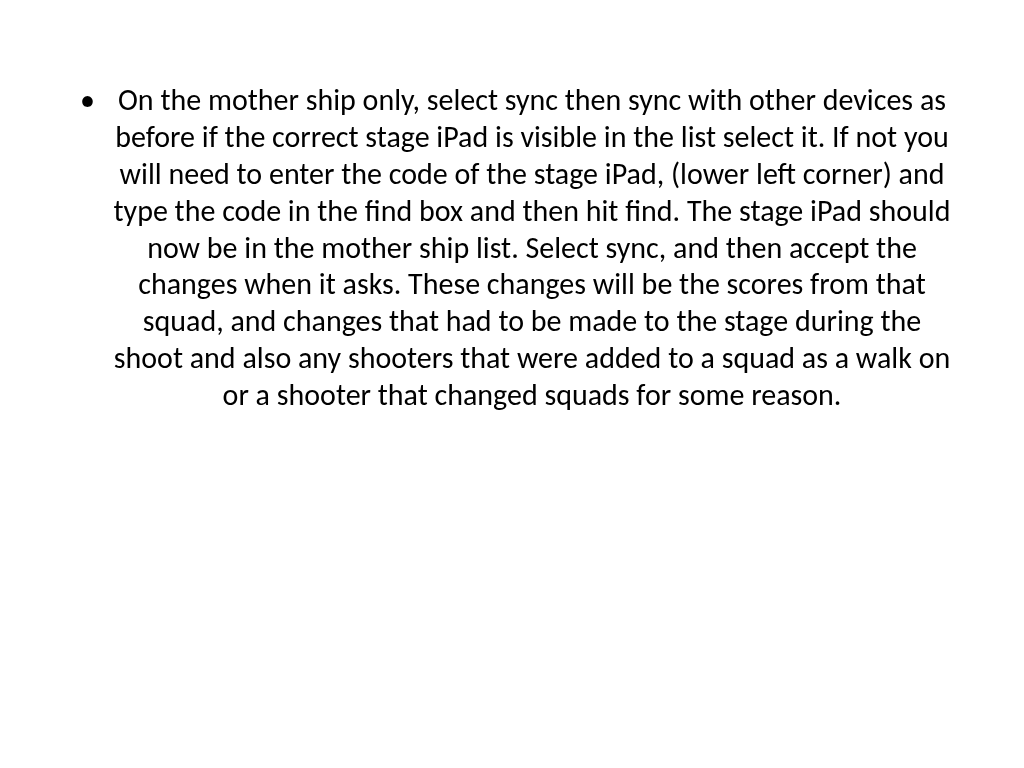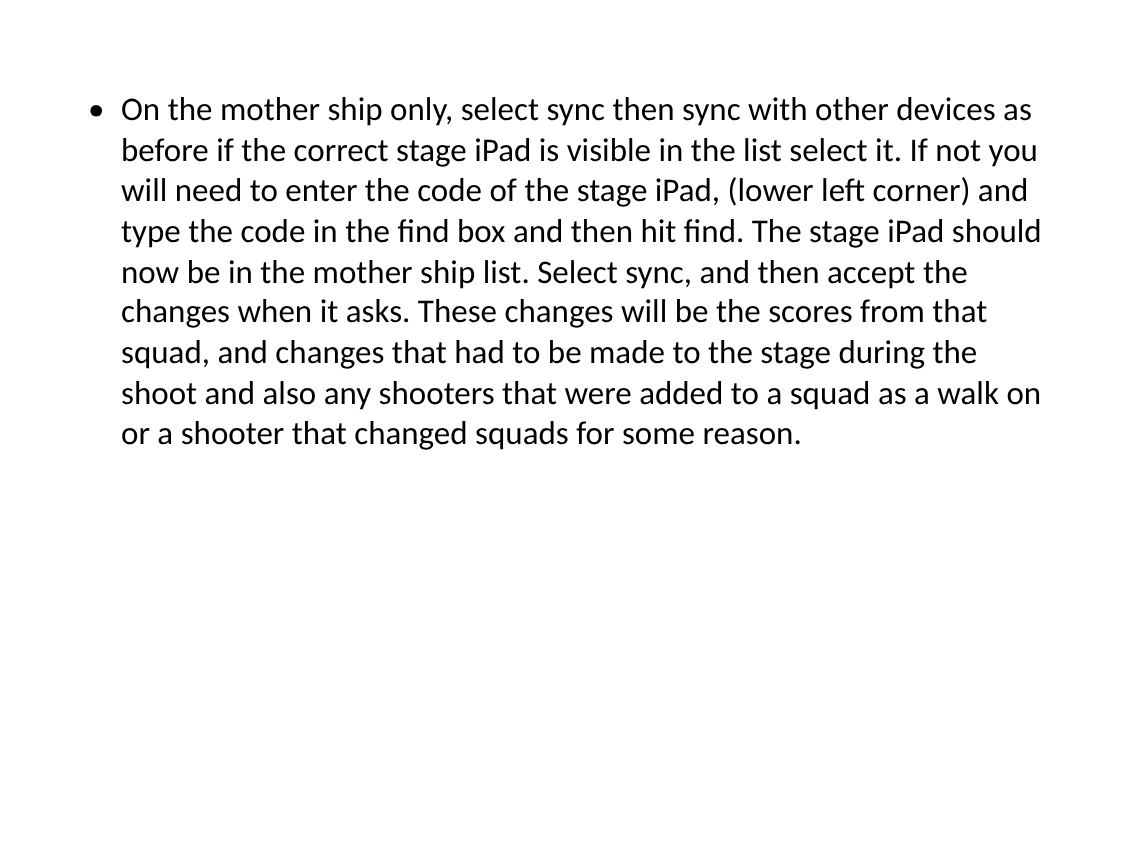--- a/index.html
+++ b/index.html
@@ -1,18 +1,19 @@
 <!DOCTYPE html>
 <html><head>
   <meta charset="utf-8">
   <style>
     * {
       margin: 0;
       padding: 0;
       box-sizing: border-box;
+      text-align: center;
     }
     body {
       width: 1024px;
       height: 768px;
       background: #ffffff;
       font-family: Calibri, 'Segoe UI', Arial, sans-serif;
       overflow: hidden;
     }
     .slide {
       width: 100%;

